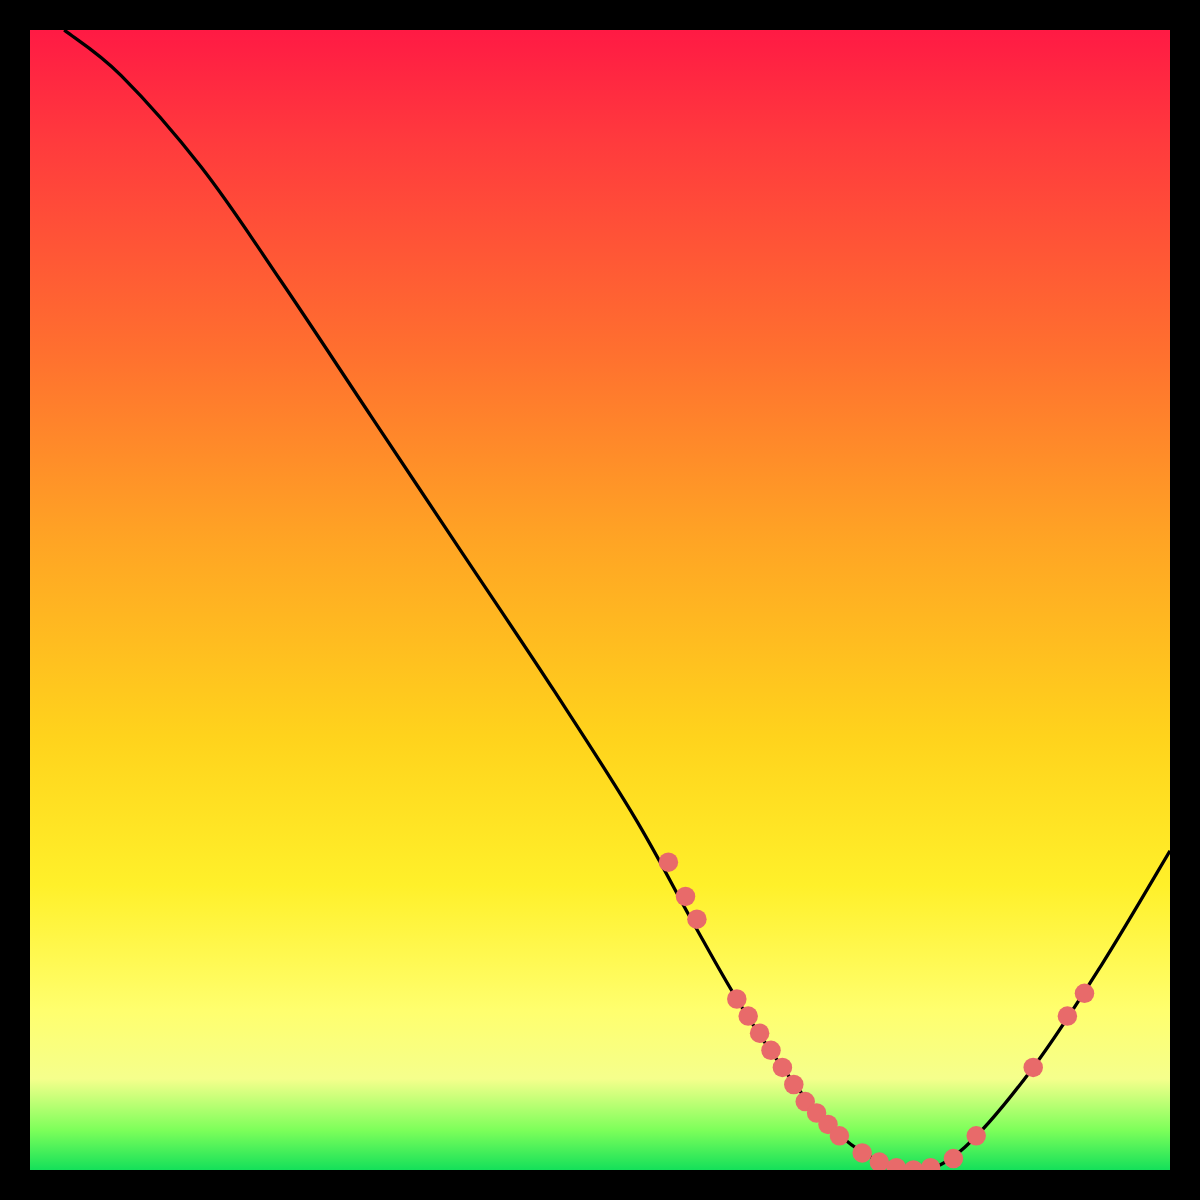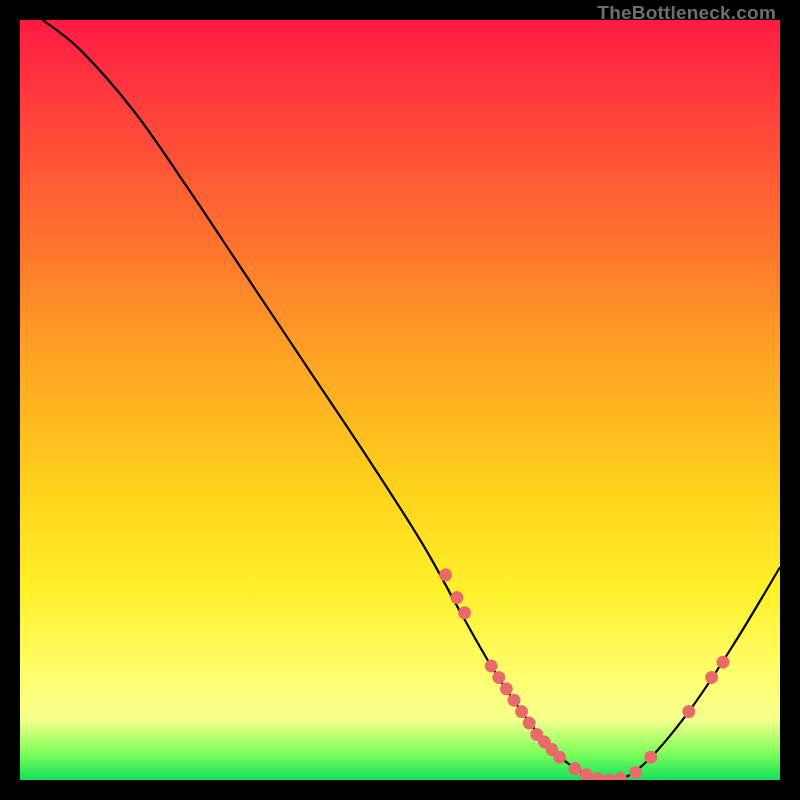--- a/index.html
+++ b/index.html
@@ -53,21 +53,20 @@
     left: 20px;
     top: 20px;
     width: 760px;
     height: 760px;
   }
 </style>
 </head>
 <body>
 
 <div class="stage">
-  <div class="attribution">TheBottleneck.com</div>
 
   <div class="plot"></div>
 
   <svg class="curve" viewBox="0 0 760 760" preserveAspectRatio="none">
     <path fill="none" stroke="#000000" stroke-width="2.2" id="curve-path" d="M 22.8 0.0 C 29.6 5.5, 44.4 14.0, 60.8 30.4 C 77.2 46.8, 94.8 66.6, 114.0 91.2 C 133.2 115.8, 146.7 137.1, 167.2 167.2 C 187.7 197.3, 206.1 225.6, 228.0 258.4 C 249.9 291.2, 266.9 316.8, 288.8 349.6 C 310.7 382.4, 329.1 409.3, 349.6 440.8 C 370.1 472.3, 386.4 497.0, 402.8 524.4 C 419.2 551.8, 428.5 570.9, 440.8 592.8 C 453.1 614.7, 460.3 628.2, 471.2 646.0 C 482.1 663.8, 490.7 676.6, 501.6 691.6 C 512.5 706.6, 521.1 718.7, 532.0 729.6 C 542.9 740.5, 551.5 746.9, 562.4 752.4 C 573.3 757.9, 581.9 761.4, 592.8 760.0 C 603.7 758.6, 609.5 757.1, 623.2 744.8 C 636.9 732.5, 652.4 713.5, 668.8 691.6 C 685.2 669.7, 698.0 649.2, 714.4 623.2 C 730.8 597.2, 751.8 560.9, 760.0 547.2"></path>
     <g id="markers">
         <circle cx="425.6" cy="554.8" r="6.5" fill="#e86a6a"></circle>
         <circle cx="437.0" cy="577.6" r="6.5" fill="#e86a6a"></circle>
         <circle cx="444.6" cy="592.8" r="6.5" fill="#e86a6a"></circle>
         <circle cx="471.2" cy="646.0" r="6.5" fill="#e86a6a"></circle>

